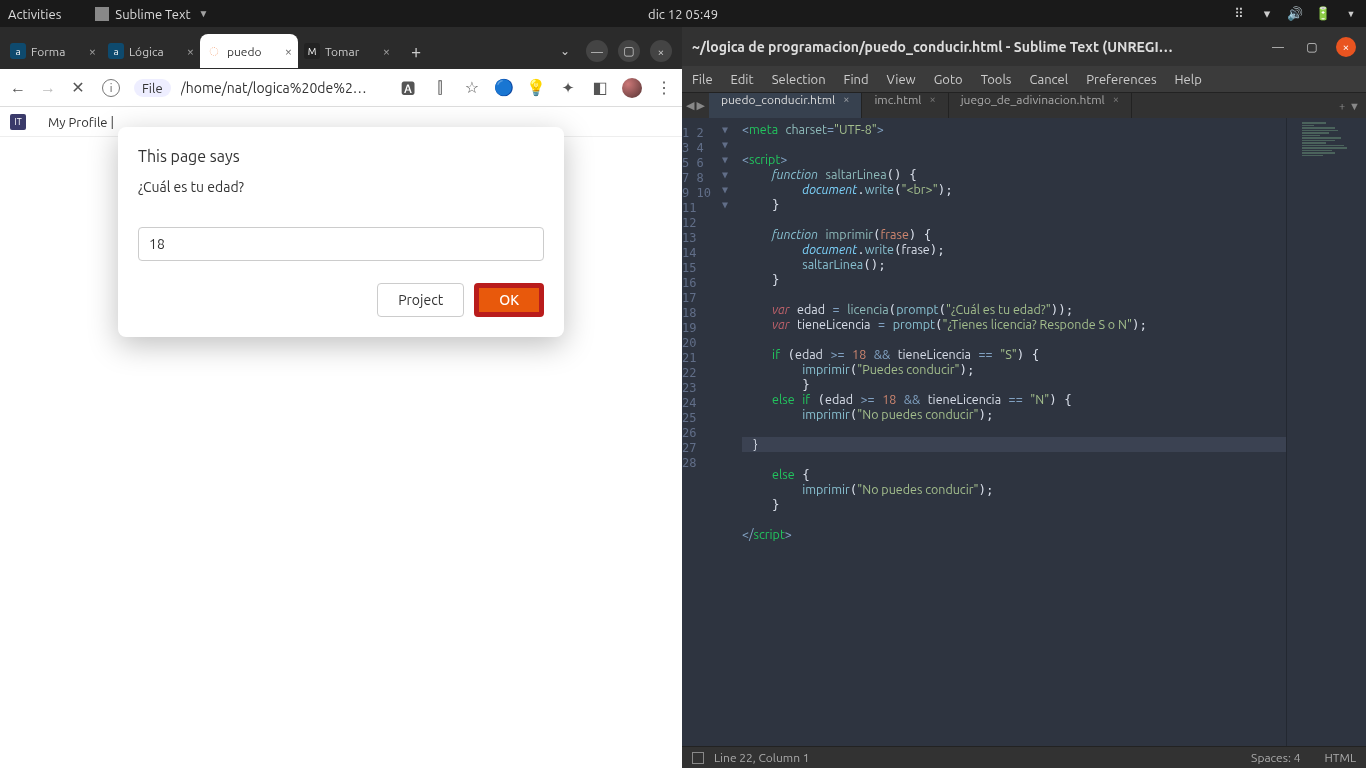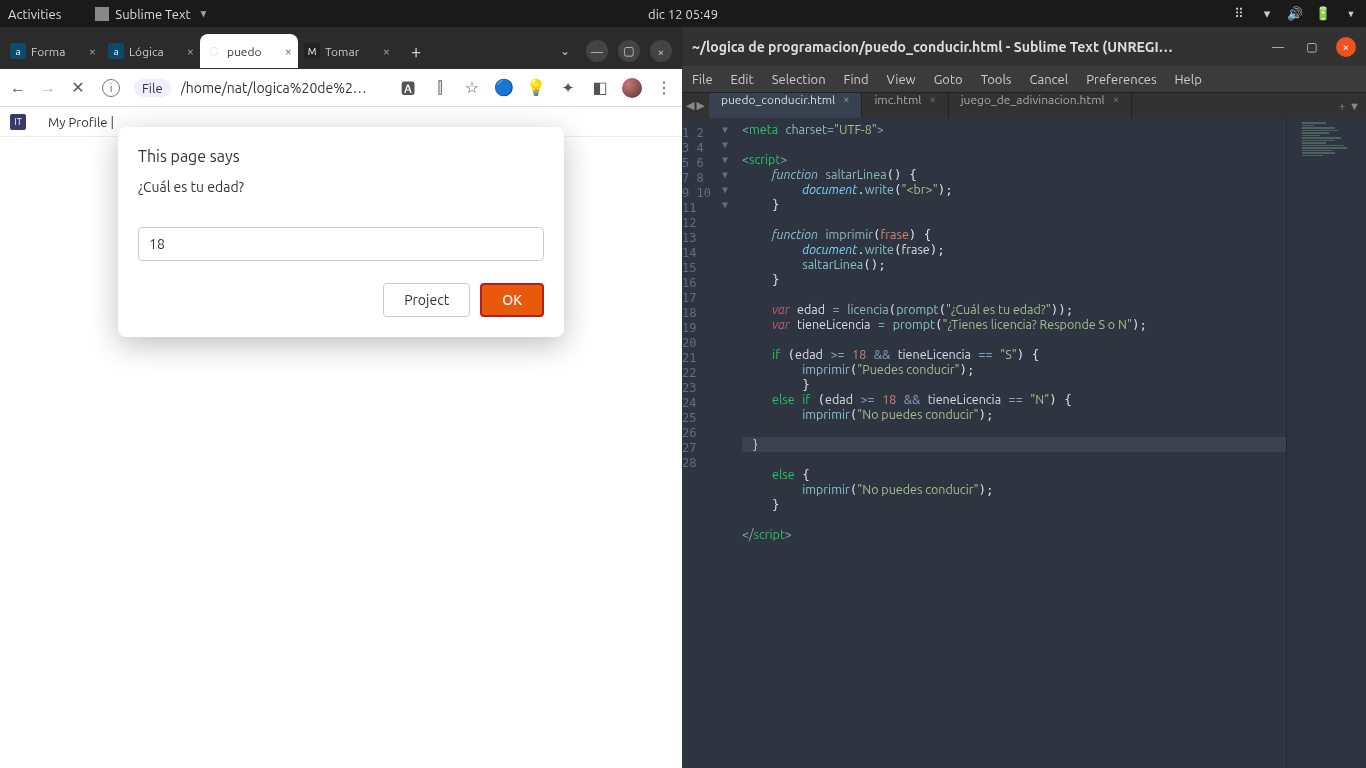--- a/index.html
+++ b/index.html
@@ -47,21 +47,21 @@
 .page-body { flex:1; background:#fff; position:relative; }
 
 
 .js-dialog { position:absolute; top:-10px; left:118px; width:446px; background:#fff; border-radius:8px; box-shadow: 0 8px 30px rgba(0,0,0,.25); padding:20px; z-index:10; }
 .js-dialog h3 { font-size:16px; font-weight:400; color:#333; margin-bottom:14px; }
 .js-dialog .prompt-msg { font-size:14px; color:#333; margin-bottom:32px; }
 .js-dialog input { width:100%; height:34px; border:1px solid #ccc; border-radius:4px; padding:0 10px; font-size:14px; color:#333; }
 .js-dialog .dlg-buttons { display:flex; justify-content:flex-end; gap:10px; margin-top:22px; }
 .js-dialog button { height:34px; padding:0 20px; border-radius:4px; font-size:14px; cursor:pointer; }
 .btn-cancel { background:#fff; border:1px solid #ccc; color:#333; }
-.btn-ok { background:#e8590c; border:2px solid #b91c1c; color:#fff; font-weight:500; }
+.btn-ok { background:#e8590c; border:5px solid #b91c1c; color:#fff; font-weight:500; }
 
 
 .sublime-titlebar { height:39px; background:#323232; display:flex; align-items:center; padding:0 10px; color:#ddd; font-size:14px; }
 .sublime-title-text { flex:1; white-space:nowrap; overflow:hidden; font-weight:600; }
 .sublime-wc { display:flex; gap:14px; align-items:center; }
 .swc { width:20px; height:20px; border-radius:50%; display:flex; align-items:center; justify-content:center; font-size:12px; color:#ccc; }
 .swc.close { background:#e95420; color:#fff; }
 
 .sublime-menu { height:27px; background:#3b3b3b; display:flex; align-items:center; padding:0 10px; gap:18px; color:#ccc; font-size:13px; border-bottom:1px solid #222;}
 .sublime-menu span { cursor:default; }
@@ -338,14 +338,24 @@
           <div class="mm-line" style="width:40%"></div>
             <div class="mm-line" style="width:70%"></div>
           <div class="mm-line" style="width:75%"></div>
             <div class="mm-line" style="width:50%"></div>
           <div class="mm-line" style="width:55%"></div>
             <div class="mm-line" style="width:35%"></div>
         </div>
       </div>
     </div>
 
+    <div class="sublime-status">
+      <div class="st-left">
+        <span class="panel-icon"></span>
+        <span>Line 22, Column 1</span>
+      </div>
+      <div class="st-right">
+        <span>Spaces: 4</span>
+        <span>HTML</span>
+      </div>
+    </div>
   </div>
 </div>
 
 </body></html>

